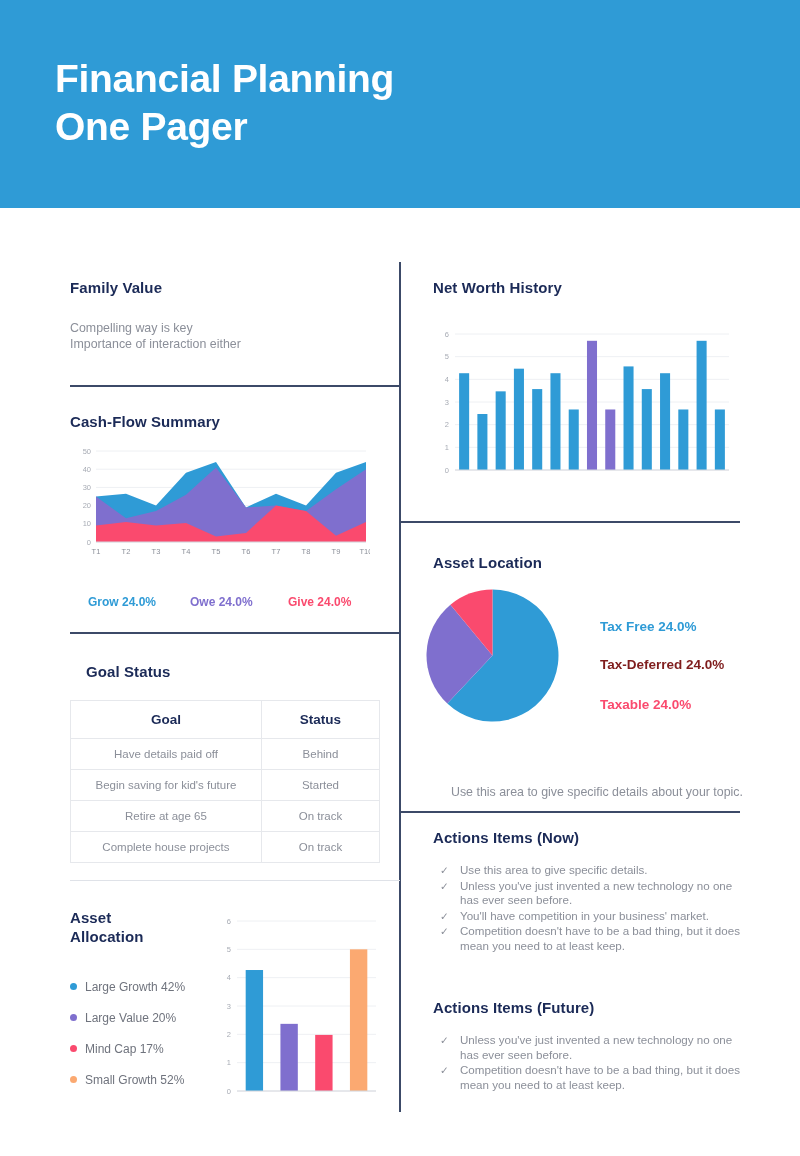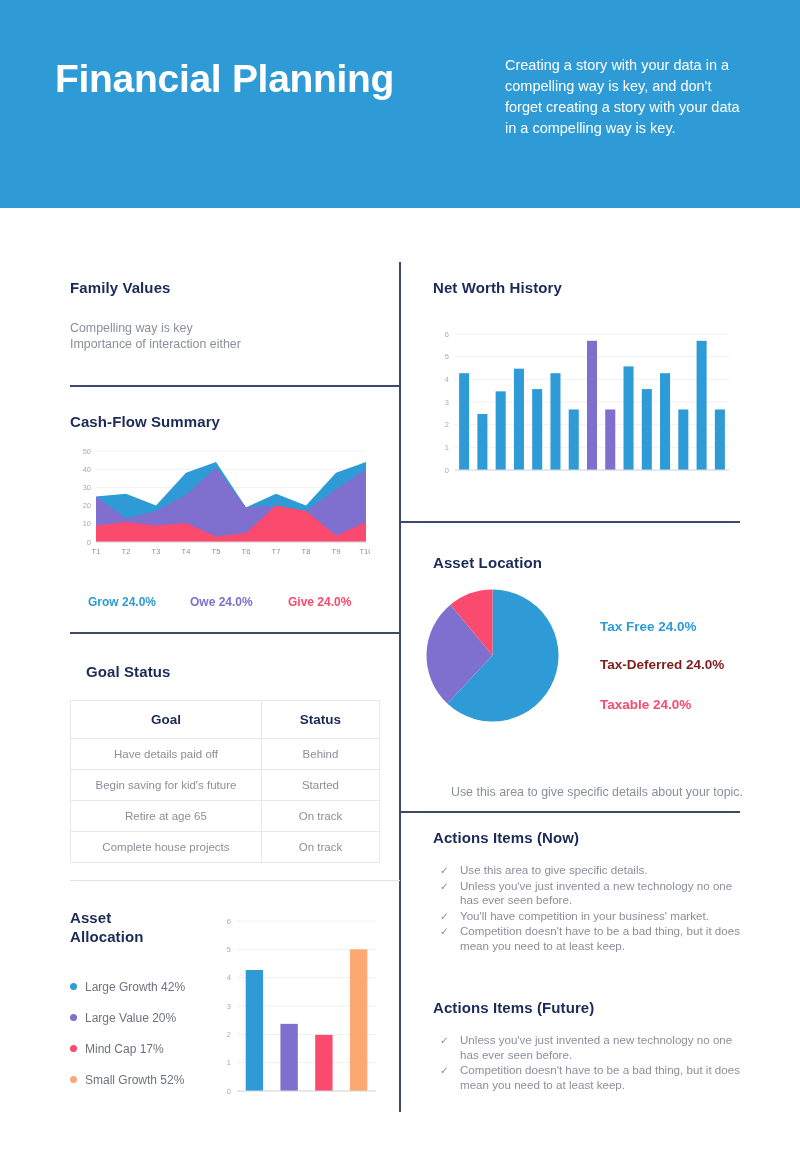--- a/index.html
+++ b/index.html
@@ -80,33 +80,33 @@
   }
 </style>
 </head>
 <body>
 
 <div class="page">
 
   <div class="header">
     <div class="header-title">
       <div>Financial Planning</div>
-    </div>
-    <div class="header-sub">Creating a story with your data in a compelling way is key, and don't forget creating a story with your data in a compelling way is key.</div>
+      <div>One Pager</div>
+    </div>
   </div>
 
   <div class="vdiv" style="left:399px;top:262px;height:598px;"></div>
   <div class="vdiv" style="left:399px;top:812px;height:300px;"></div>
   <div class="hdiv" style="left:70px;top:385px;width:330px;"></div>
   <div class="hdiv" style="left:70px;top:632px;width:330px;"></div>
   <div class="hdiv-light" style="left:70px;top:880px;width:330px;"></div>
   <div class="hdiv" style="left:400px;top:521px;width:340px;"></div>
   <div class="hdiv" style="left:400px;top:811px;width:340px;"></div>
 
-  <div class="sec-title" style="left:70px;top:279px;">Family Values</div>
+  <div class="sec-title" style="left:70px;top:279px;">Family Value</div>
   <div class="body-text" style="left:70px;top:320px;width:320px;">
     <div>Compelling way is key</div>
     <div>Importance of interaction either</div>
   </div>
 
   <div class="sec-title" style="left:70px;top:413px;">Cash-Flow Summary</div>
   <div class="chart" id="cf-chart" style="left:70px;top:445px;width:300px;height:115px;"><svg width="300" height="115">
         <line x1="26" x2="296" y1="97" y2="97" stroke="#eef0f3" stroke-width="1"></line>
         <text x="21" y="99.5" text-anchor="end" font-size="7.5" fill="#a7abb4" font-family="&quot;Liberation Sans&quot;,sans-serif">0</text>
         <line x1="26" x2="296" y1="78.8" y2="78.8" stroke="#eef0f3" stroke-width="1"></line>

